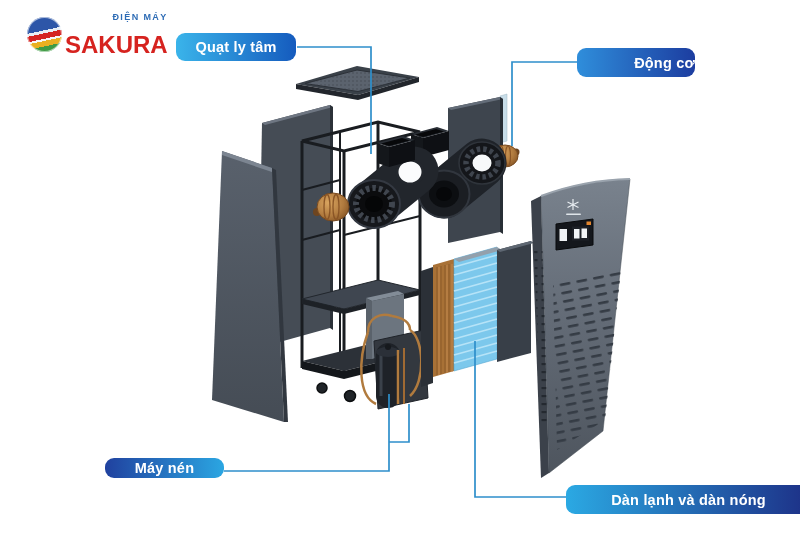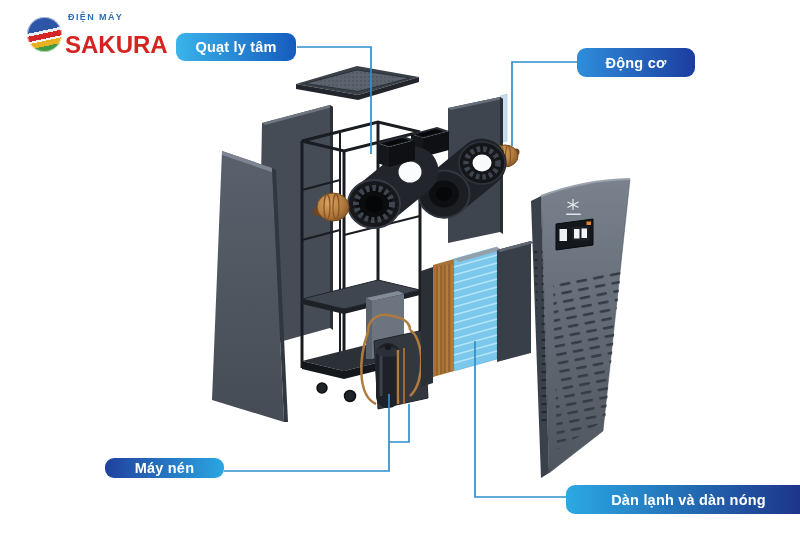--- a/index.html
+++ b/index.html
@@ -10,30 +10,30 @@
   
   .logo{position:absolute;left:27px;top:12px;display:flex;align-items:flex-start;}
   .logo-icon{
     width:35px;height:35px;border-radius:50%;margin-top:5px;flex:0 0 auto;
     background:linear-gradient(168deg,
       #2d56a8 0 40%, #e8eef5 40% 47%, #d42423 47% 60%,
       #f5f7f9 60% 65%, #e9b021 65% 78%, #3f9b44 78% 100%);
     box-shadow:0 0 0 1px rgba(255,255,255,.6) inset;
   }
   .logo-text{display:flex;flex-direction:column;margin-left:3px;}
-  .logo-top{font-size:9px;font-weight:bold;letter-spacing:1.4px;margin-left:3px;}
+  .logo-top{font-size:9px;font-weight:bold;letter-spacing:1.4px;margin-left:3px;text-align:right;}
   .logo-name{font-size:24px;font-weight:bold;letter-spacing:0;line-height:1;margin-top:1px;}
   
   .pill{
     position:absolute;display:flex;align-items:center;justify-content:center;
     color:#fff;font-weight:bold;font-size:14.5px;letter-spacing:.2px;
     border-radius:9px;white-space:nowrap;
   }
   .pill-fan{left:176px;top:33px;width:120px;height:28px;}
-  .pill-motor{left:577px;top:48px;width:118px;height:29px;}
+  .pill-motor{left:577px;top:48px;width:118px;height:29px;justify-content:flex-end;}
   .pill-compressor{left:105px;top:458px;width:119px;height:20px;}
   .pill-coils{left:566px;top:485px;width:245px;height:29px;}
   svg.machine{position:absolute;left:0;top:0;}
 </style>
 </head>
 <body>
 
 <div class="stage" style="background: rgb(255, 255, 255);">
 
   <div class="logo">

